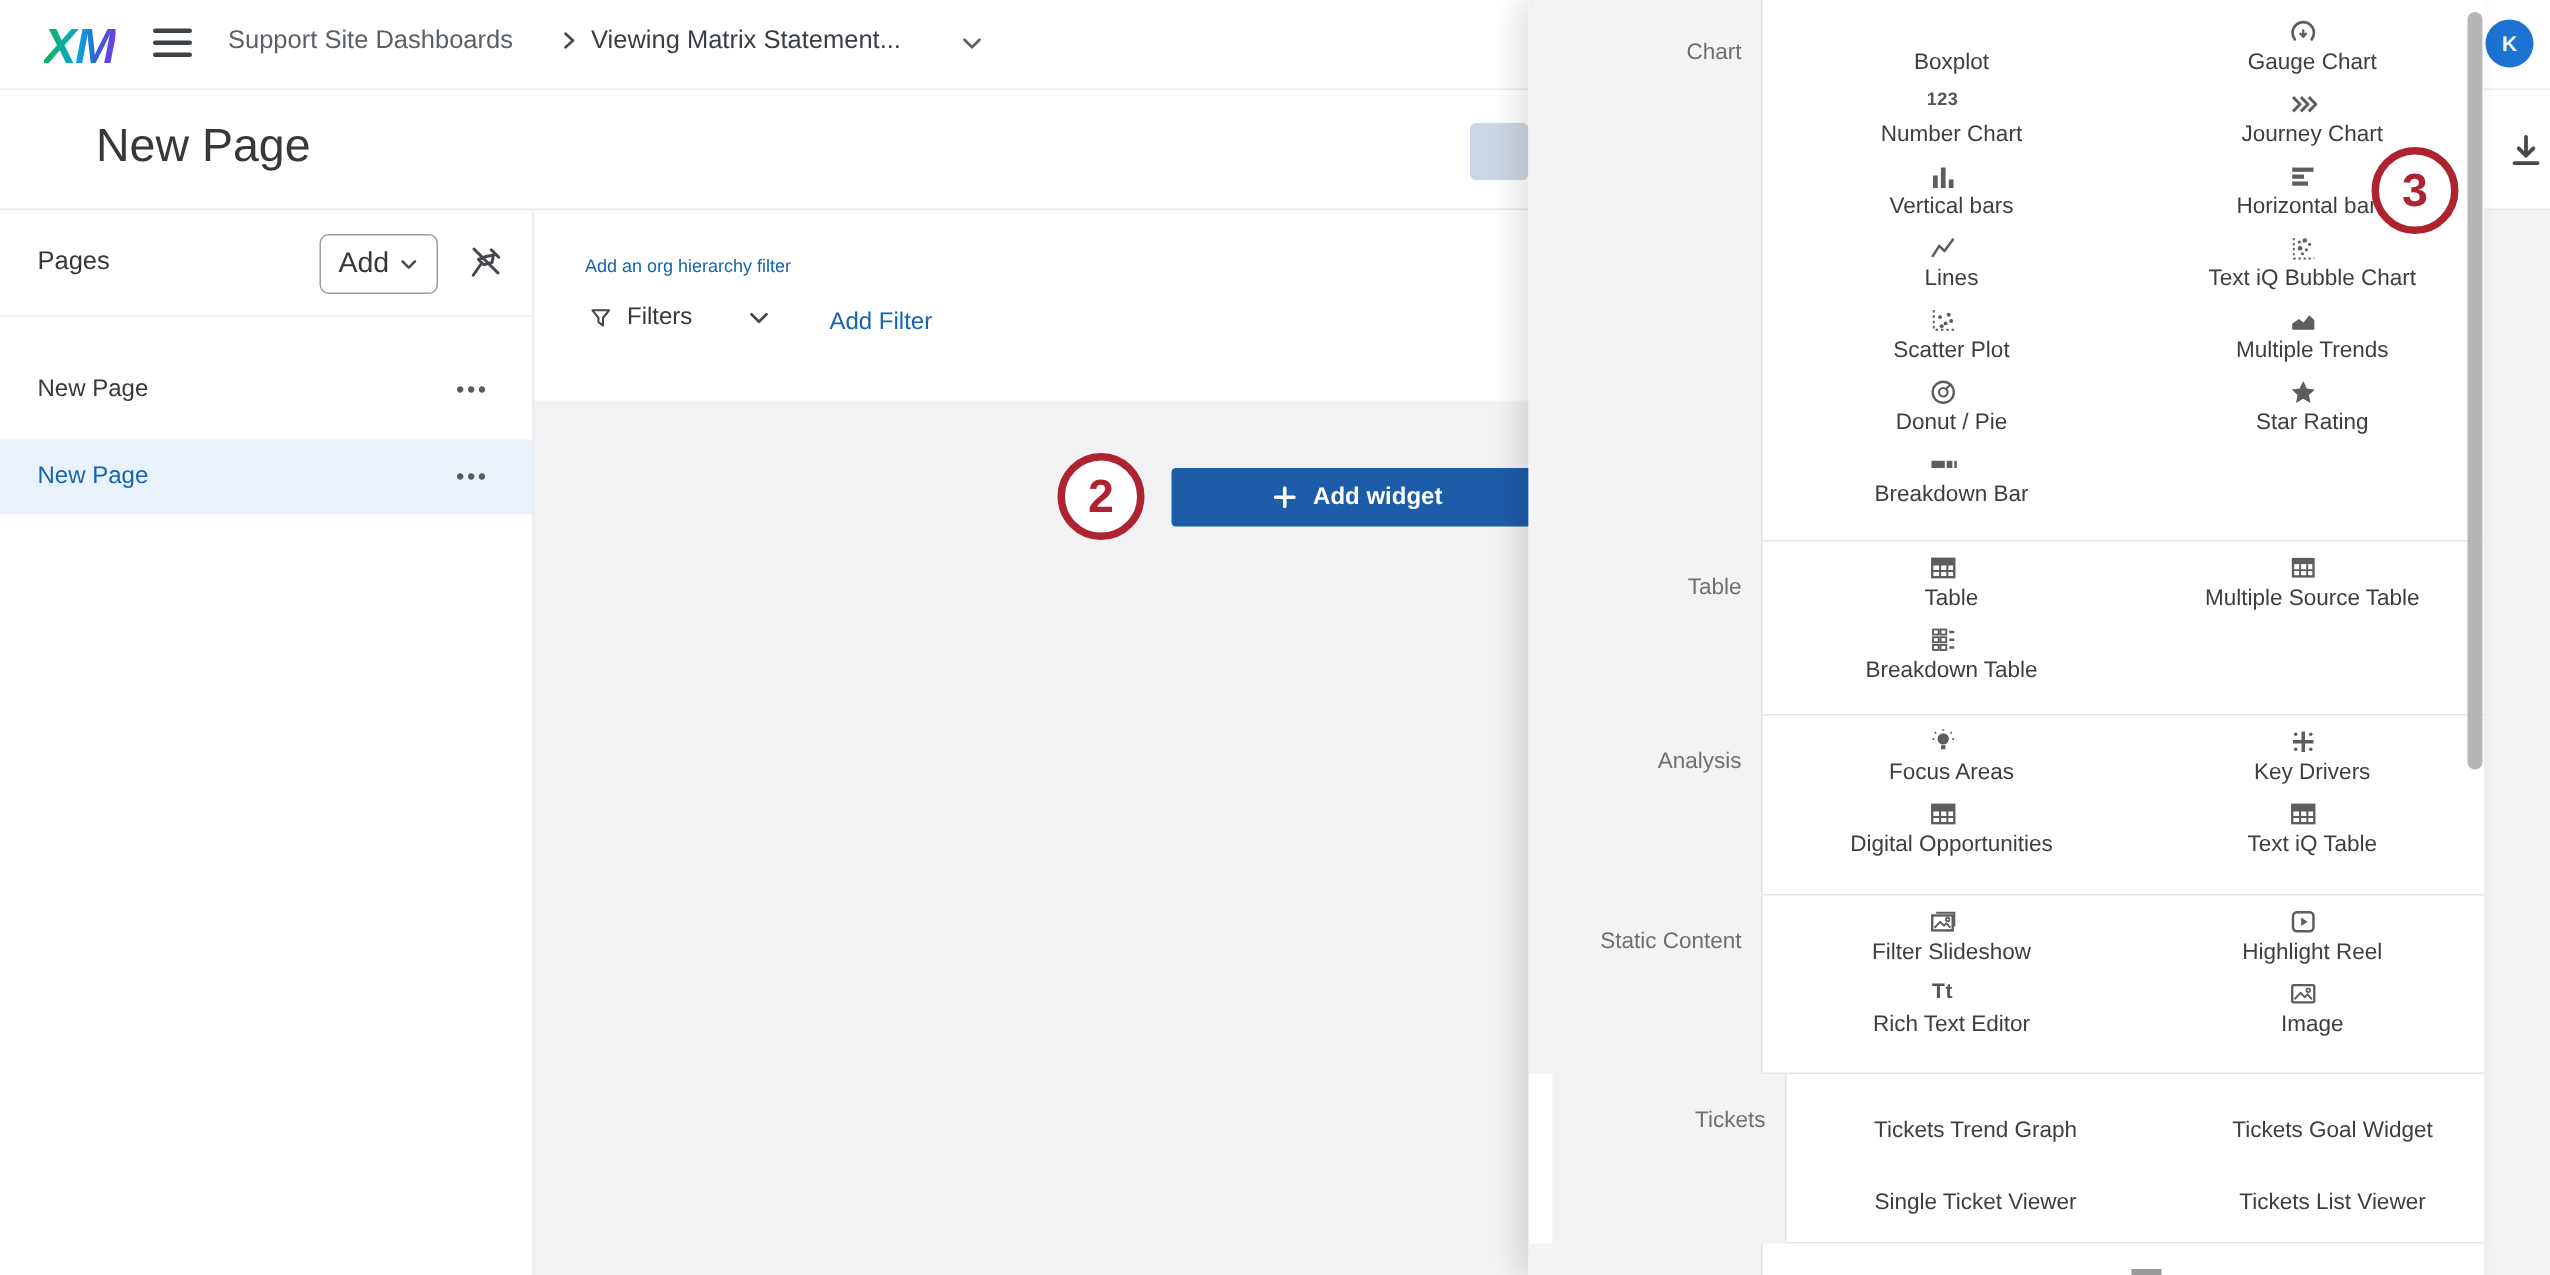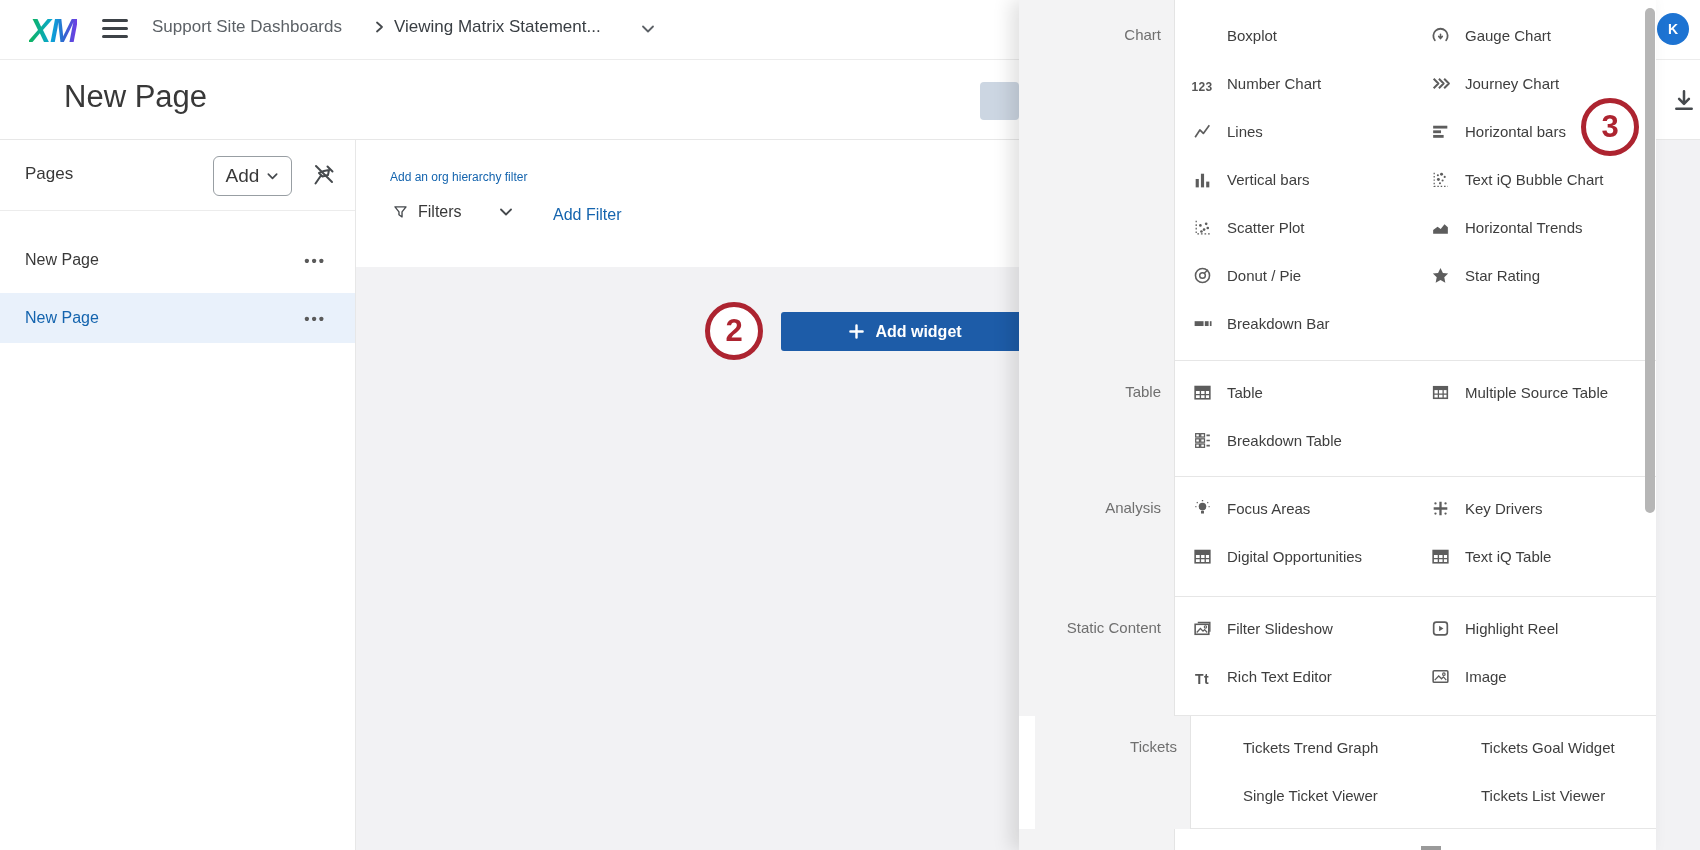--- a/index.html
+++ b/index.html
@@ -68,23 +68,23 @@
            box-shadow:-8px 0 18px rgba(0,0,0,.12); overflow:hidden; }
   .sec { display:flex; width:100%; }
   .catcol { width:156px; background:#f3f3f4; border-right:1px solid #e4e4e4;
             text-align:right; padding-right:13px; flex-shrink:0; }
   .catlbl { font-size:15px; color:#6f6f6f; line-height:48px; }
   .items { flex:1; display:flex; border-bottom:1px solid #e6e6e6; }
   .sec.last .items { border-bottom:none; }
   .wcol { width:238px; padding-left:14px; }
   .wcol.r { flex:1; }
   .pt11 { padding-top:11px; } .pt7 { padding-top:7px; }
-  .witem { height:48px; display:flex; align-items:center; cursor:pointer; }
+  .witem { height:48px; display:flex; align-items:center; cursor:pointer;flex-direction:column; }
   .wicon { width:26px; height:22px; margin-right:12px; flex-shrink:0; display:flex;
-           align-items:flex-end; justify-content:center; }
+           align-items:flex-start; justify-content:center; }
   .wicon svg { width:21px; height:21px; }
   .ticon { font-size:12px; font-weight:bold; color:#565656; letter-spacing:.3px; }
   .ticon.tt { font-size:14px; }
   .wlbl { font-size:15px; color:#3e3e3e; white-space:nowrap; }
   #partial-icon { position:absolute; left:402px; top:846px; width:20px; height:4px; background:#9a9a9a; }
 
   #scroll-thumb { left:1645px; top:8px; width:10px; height:505px; background:#b6b6b6;
                   border-radius:5px; z-index:4; cursor:pointer; }
 
   
@@ -197,34 +197,34 @@
             </div>
             <div class="witem">
               <span class="wicon">
                 <span class="ticon">123</span>
               </span>
               <span class="wlbl">Number Chart</span>
             </div>
             <div class="witem">
               <span class="wicon">
                 <svg viewBox="0 0 20 20">
-                  <path d="M3 15.5 L7.5 8.5 L10.8 11.8 L16.5 4" fill="none" stroke="#5d5d5d" stroke-width="1.6" stroke-linejoin="round"></path>
-                </svg>
-              </span>
-              <span class="wlbl">Lines</span>
-            </div>
-            <div class="witem">
-              <span class="wicon">
-                <svg viewBox="0 0 20 20">
                   <rect x="3.5" y="9.5" width="3" height="8" fill="#5d5d5d"></rect>
                   <rect x="8.5" y="4.5" width="3" height="13" fill="#5d5d5d"></rect>
                   <rect x="13.5" y="12" width="3" height="5.5" fill="#5d5d5d"></rect>
                 </svg>
               </span>
               <span class="wlbl">Vertical bars</span>
+            </div>
+            <div class="witem">
+              <span class="wicon">
+                <svg viewBox="0 0 20 20">
+                  <path d="M3 15.5 L7.5 8.5 L10.8 11.8 L16.5 4" fill="none" stroke="#5d5d5d" stroke-width="1.6" stroke-linejoin="round"></path>
+                </svg>
+              </span>
+              <span class="wlbl">Lines</span>
             </div>
             <div class="witem">
               <span class="wicon">
                 <svg viewBox="0 0 20 20">
                   <path d="M4 3.5 V16 H17" fill="none" stroke="#5d5d5d" stroke-width="1.2" stroke-dasharray="1.6 1.8"></path>
                   <circle cx="8" cy="8" r="1.25" fill="#5d5d5d"></circle>
                   <circle cx="11.5" cy="12" r="1.25" fill="#5d5d5d"></circle>
                   <circle cx="13.5" cy="6.5" r="1.25" fill="#5d5d5d"></circle>
                   <circle cx="15" cy="10.5" r="1.25" fill="#5d5d5d"></circle>
                   <circle cx="9" cy="13.8" r="1.25" fill="#5d5d5d"></circle>
@@ -294,21 +294,21 @@
                 </svg>
               </span>
               <span class="wlbl">Text iQ Bubble Chart</span>
             </div>
             <div class="witem">
               <span class="wicon">
                 <svg viewBox="0 0 20 20">
                   <path d="M3 16 V12.3 L7.2 9.2 L10.2 11.4 L13.8 6.8 L17 9.8 V16 Z" fill="#5d5d5d"></path>
                 </svg>
               </span>
-              <span class="wlbl">Horizontal Trends</span>
+              <span class="wlbl">Multiple Trends</span>
             </div>
             <div class="witem">
               <span class="wicon">
                 <svg viewBox="0 0 20 20">
                   <path d="M10 2.8 L12.3 7.6 L17.3 8.2 L13.6 11.7 L14.6 16.8 L10 14.2 L5.4 16.8 L6.4 11.7 L2.7 8.2 L7.7 7.6 Z" fill="#5d5d5d"></path>
                 </svg>
               </span>
               <span class="wlbl">Star Rating</span>
             </div>
           </div>

